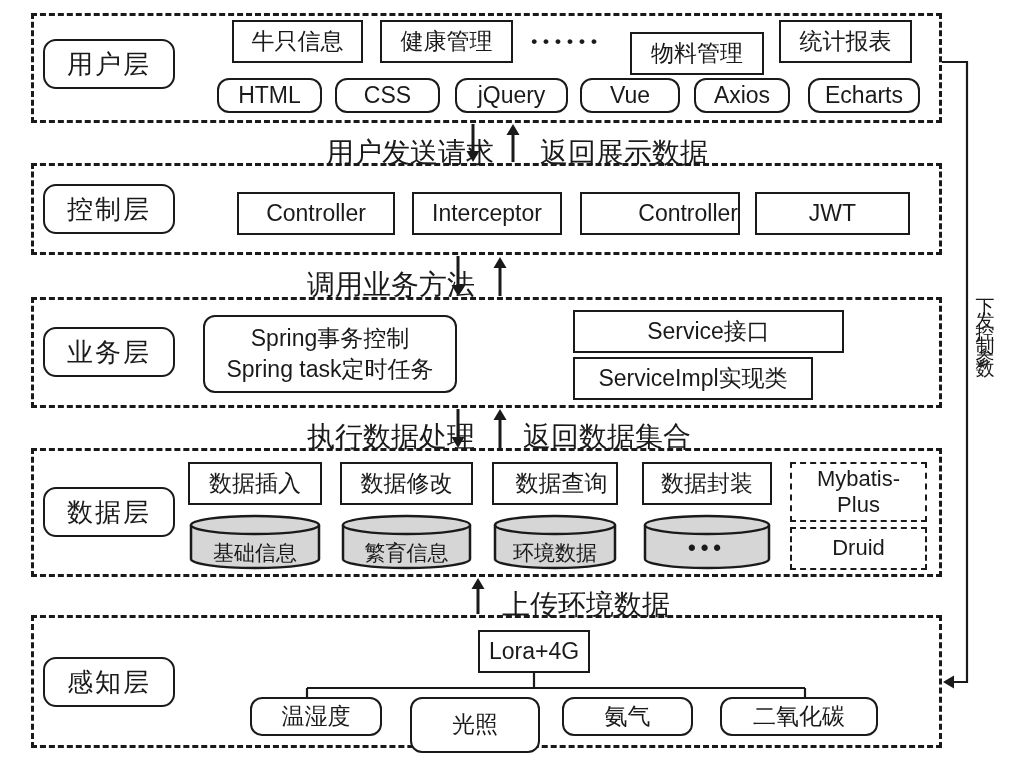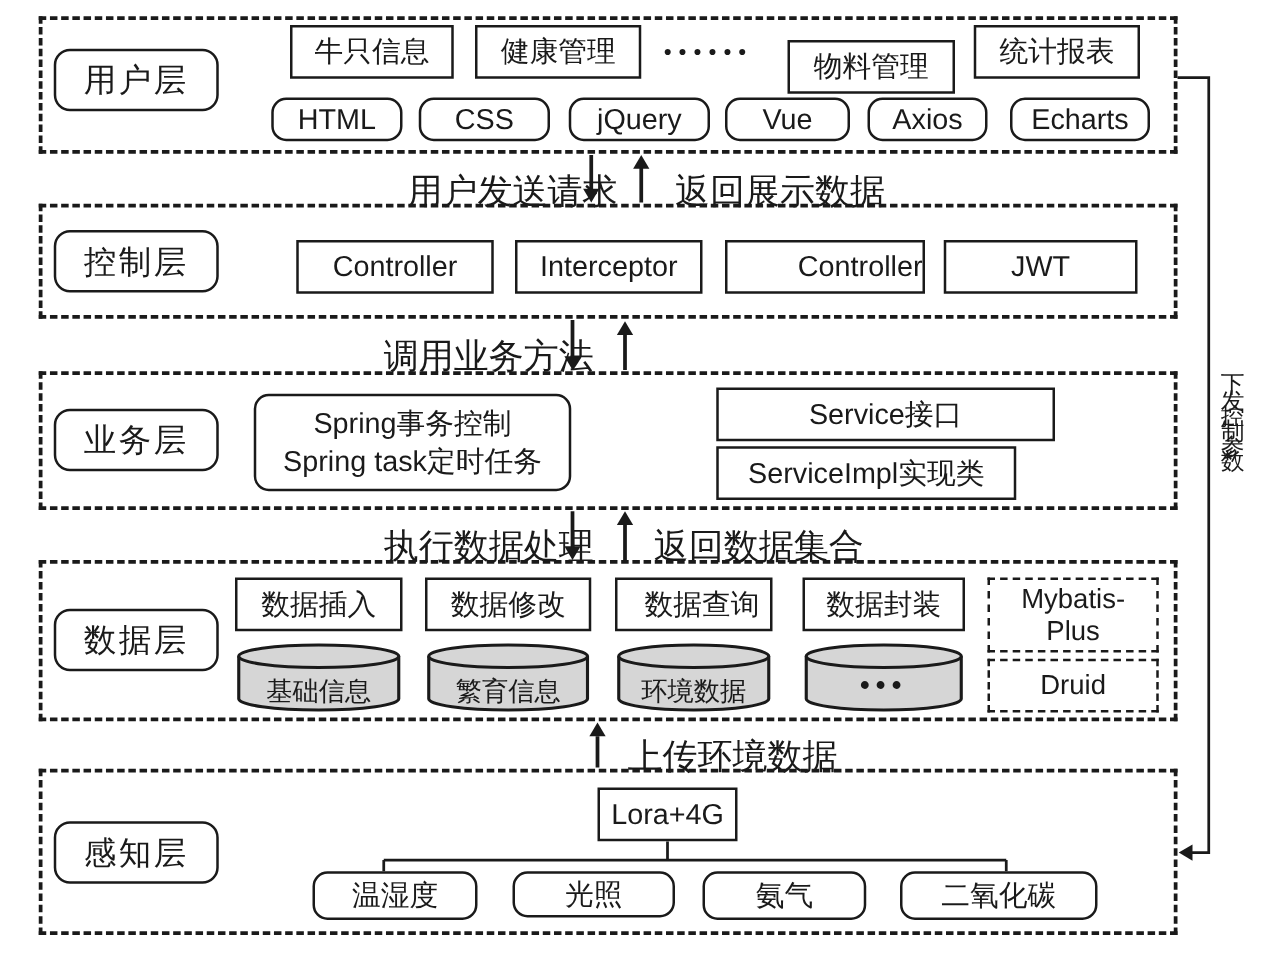--- a/index.html
+++ b/index.html
@@ -226,21 +226,21 @@
 
   <div class="box round layer-label" style="left:43px; top:657px; width:132px; height:50px;">
     <span>感知层</span>
   </div>
   <div class="box" style="left:478px; top:630px; width:112px; height:43px;">
     <span>Lora+4G</span>
   </div>
   <div class="box round" style="left:250px; top:697px; width:132px; height:39px;">
     <span>温湿度</span>
   </div>
-  <div class="box round" style="left:410px; top:697px; width:130px; height:37px;">
+  <div class="box round" style="left:410px; top:697px; width:130px; height:56px;">
     <span>光照</span>
   </div>
   <div class="box round" style="left:562px; top:697px; width:131px; height:39px;">
     <span>氨气</span>
   </div>
   <div class="box round" style="left:720px; top:697px; width:158px; height:39px;">
     <span>二氧化碳</span>
   </div>
 
   <div class="v-label" style="left:972px; top:284px;">下发控制参数</div>

